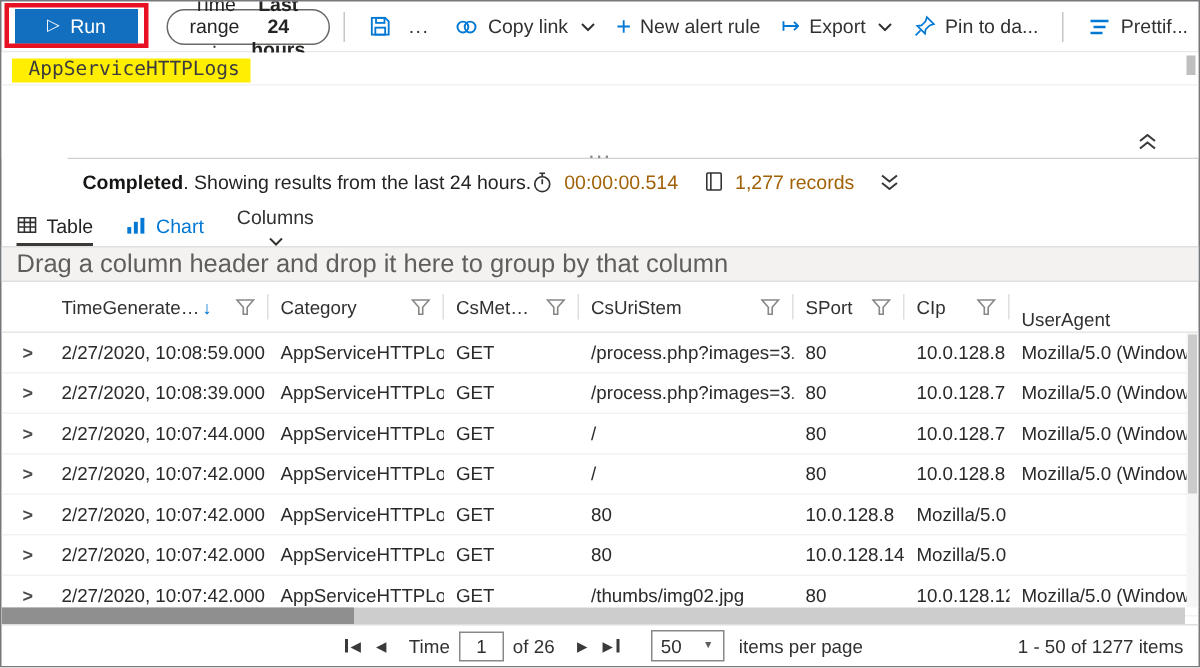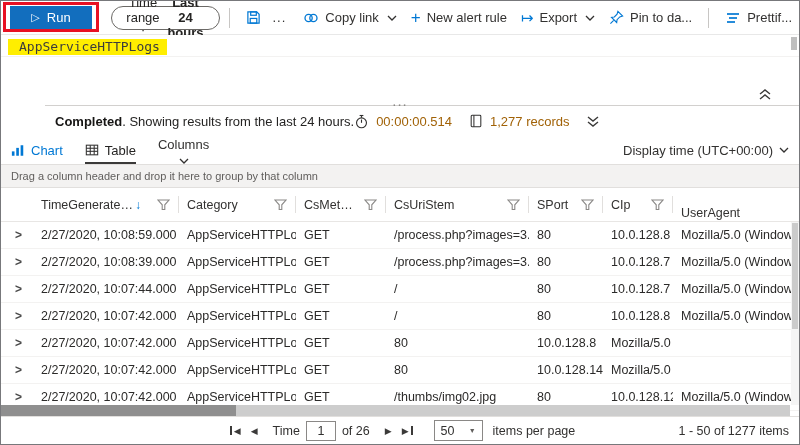--- a/index.html
+++ b/index.html
@@ -52,21 +52,21 @@
   
   .tabsrow { flex: 0 0 28px; display: flex; align-items: center; padding: 0 10px; }
   .tab { display: flex; align-items: center; gap: 6px; height: 28px; margin-right: 22px; cursor: pointer; position: relative; }
   .tab.active::after { content: ""; position: absolute; left: 0; right: 0; bottom: 0; height: 2px; background: #3b3a39; }
   .tab.chart { color: #0078d4; }
   .columns-btn { display: flex; align-items: center; gap: 6px; cursor: pointer; color: #323130; flex-direction: column; }
   .display-time { margin-left: auto; display: flex; align-items: center; gap: 6px; cursor: pointer; color: #323130; }
 
   
   .group-band { flex: 0 0 24px; background: #f3f2f1; border-top: 1px solid #e1dfdd; border-bottom: 1px solid #e1dfdd;
-                display: flex; align-items: center; padding-left: 10px; color: #605e5c; font-size: 11px; }
+                display: flex; align-items: center; padding-left: 10px; color: #605e5c; font-size: 17px; }
 
   
   .app { --cols: 32px 146px 117px 90px 143px 74px 70px 1fr; }
   .grid-head { flex: 0 0 27px; display: grid; grid-template-columns: var(--cols); align-items: center;
                border-bottom: 1px solid #e8e6e4; font-size: 12.5px; color: #323130; }
   .hcell { display: flex; align-items: center; padding: 0 8px; border-right: 1px solid #e1dfdd; height: 17px; overflow: hidden; }
   .hcell:last-child { border-right: none; margin-top: 16px; }
   .hcell .label { white-space: nowrap; overflow: hidden; text-overflow: ellipsis; flex: 1 1 auto; }
   .hcell .sort { color: #0078d4; font-size: 12px; margin: 0 8px 0 2px; flex: 0 0 auto; }
   .hcell .funnel { flex: 0 0 auto; margin-left: 8px; display: inline-flex; cursor: pointer; }
@@ -218,52 +218,44 @@
           <svg width="12" height="11" viewBox="0 0 12 11" fill="none" stroke="#3b3a39" stroke-width="1.4">
             <polyline points="1,1 6,5 11,1"></polyline>
               <polyline points="1,6 6,10 11,6"></polyline>
           </svg>
         </span>
       </button>
     </div>
   </div>
 
   <div class="tabsrow">
-    <div class="tab chart">
-      <span>
-        <svg width="14" height="13" viewBox="0 0 16 14" fill="#0078d4">
-          <rect x="1" y="8" width="3" height="5"></rect>
-            <rect x="6" y="4" width="3" height="9"></rect>
-            <rect x="11" y="1" width="3" height="12"></rect>
-        </svg>
-      </span>
-      <span>Chart</span>
-    </div>
     <div class="tab active">
       <span>
         <svg width="14" height="14" viewBox="0 0 16 16" fill="none" stroke="#323130" stroke-width="1.2">
           <rect x="1.5" y="2.5" width="13" height="11"></rect>
             <line x1="1.5" y1="6" x2="14.5" y2="6"></line>
           <line x1="1.5" y1="9.5" x2="14.5" y2="9.5"></line>
             <line x1="6" y1="2.5" x2="6" y2="13.5"></line>
             <line x1="10.5" y1="2.5" x2="10.5" y2="13.5"></line>
         </svg>
       </span>
       <span>Table</span>
     </div>
+    <div class="tab chart">
+      <span>
+        <svg width="14" height="13" viewBox="0 0 16 14" fill="#0078d4">
+          <rect x="1" y="8" width="3" height="5"></rect>
+            <rect x="6" y="4" width="3" height="9"></rect>
+            <rect x="11" y="1" width="3" height="12"></rect>
+        </svg>
+      </span>
+      <span>Chart</span>
+    </div>
     <div class="columns-btn">
       <span>Columns</span>
-      <span>
-        <svg width="10" height="6" viewBox="0 0 10 6" fill="none" stroke="#323130" stroke-width="1.3">
-            <polyline points="1,1 5,5 9,1"></polyline>
-          </svg>
-      </span>
-    </div>
-    <div class="display-time">
-      <span>Display time (UTC+00:00)</span>
       <span>
         <svg width="10" height="6" viewBox="0 0 10 6" fill="none" stroke="#323130" stroke-width="1.3">
             <polyline points="1,1 5,5 9,1"></polyline>
           </svg>
       </span>
     </div>
   </div>
 
   <div class="group-band">
     <span>Drag a column header and drop it here to group by that column</span>

